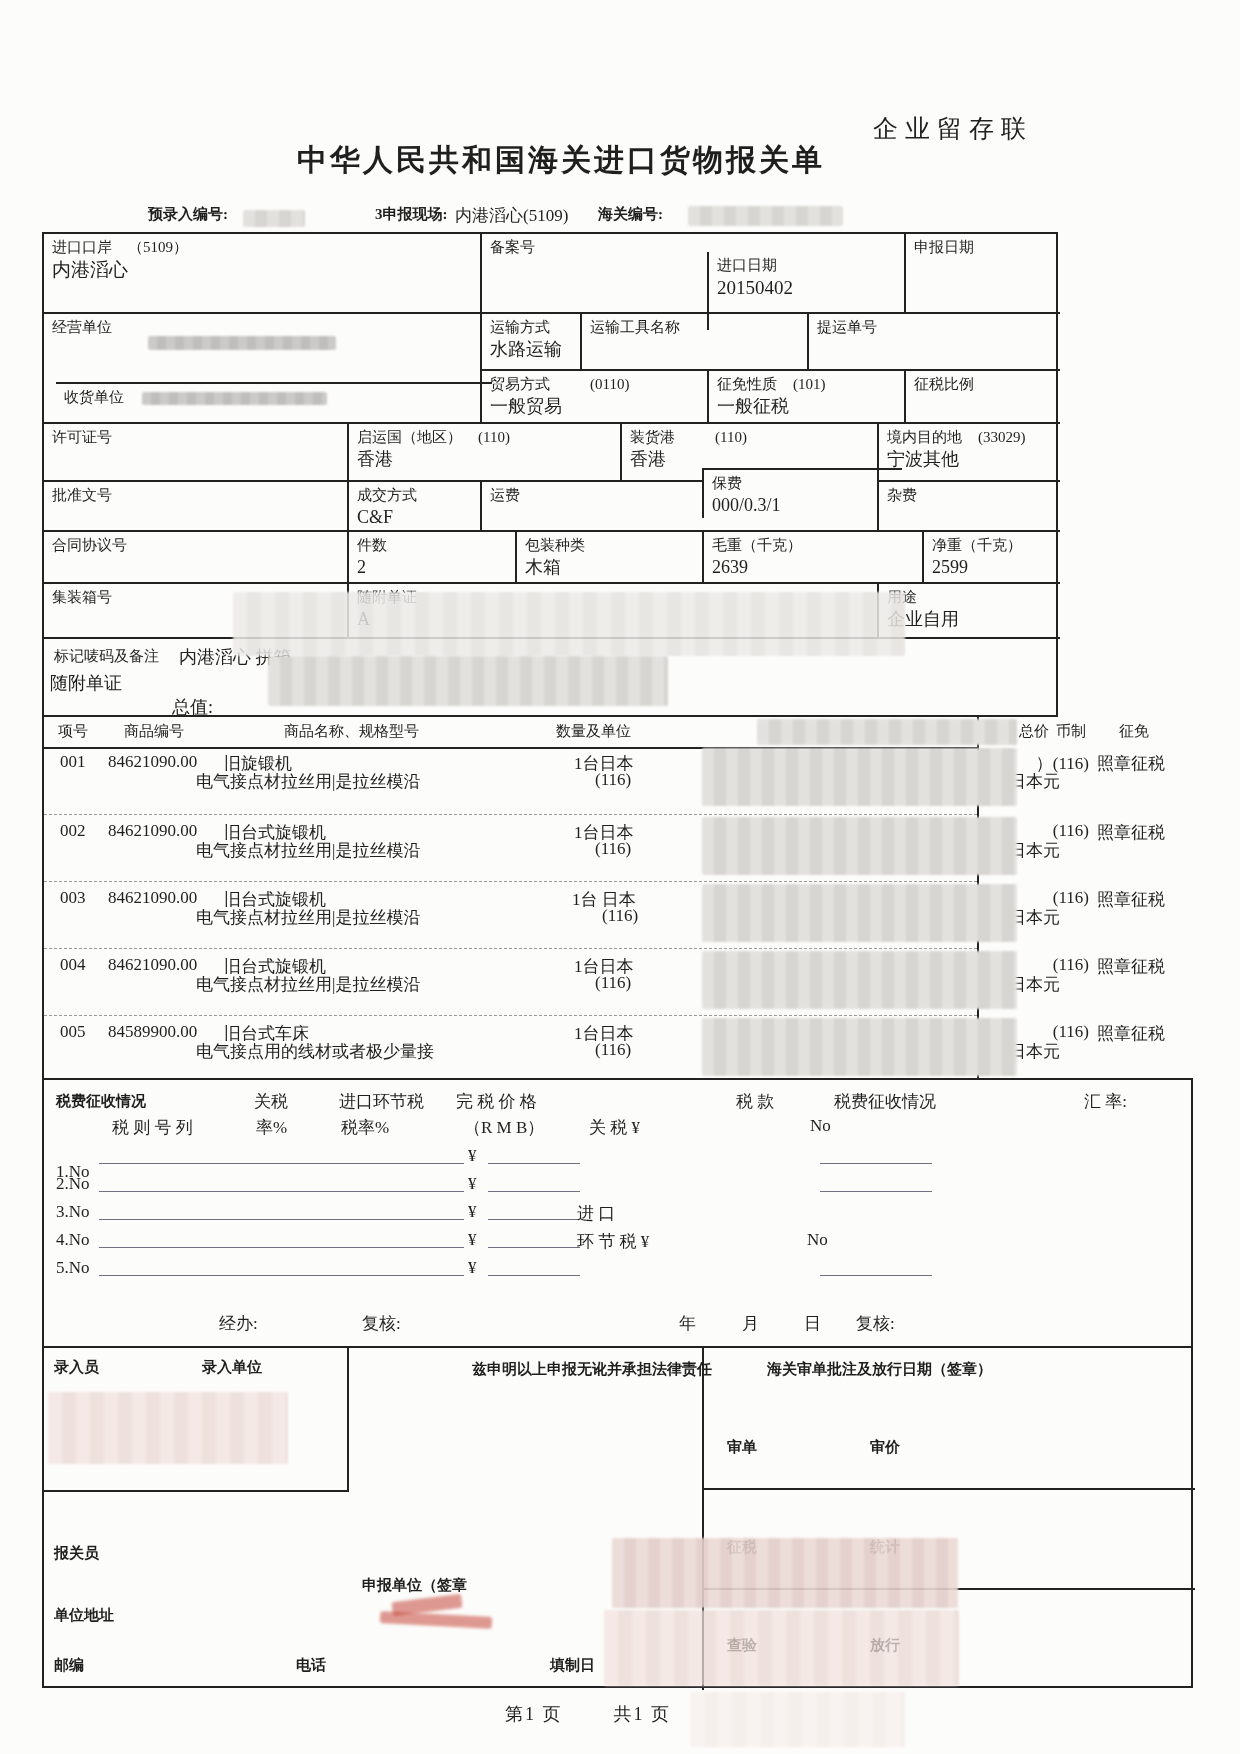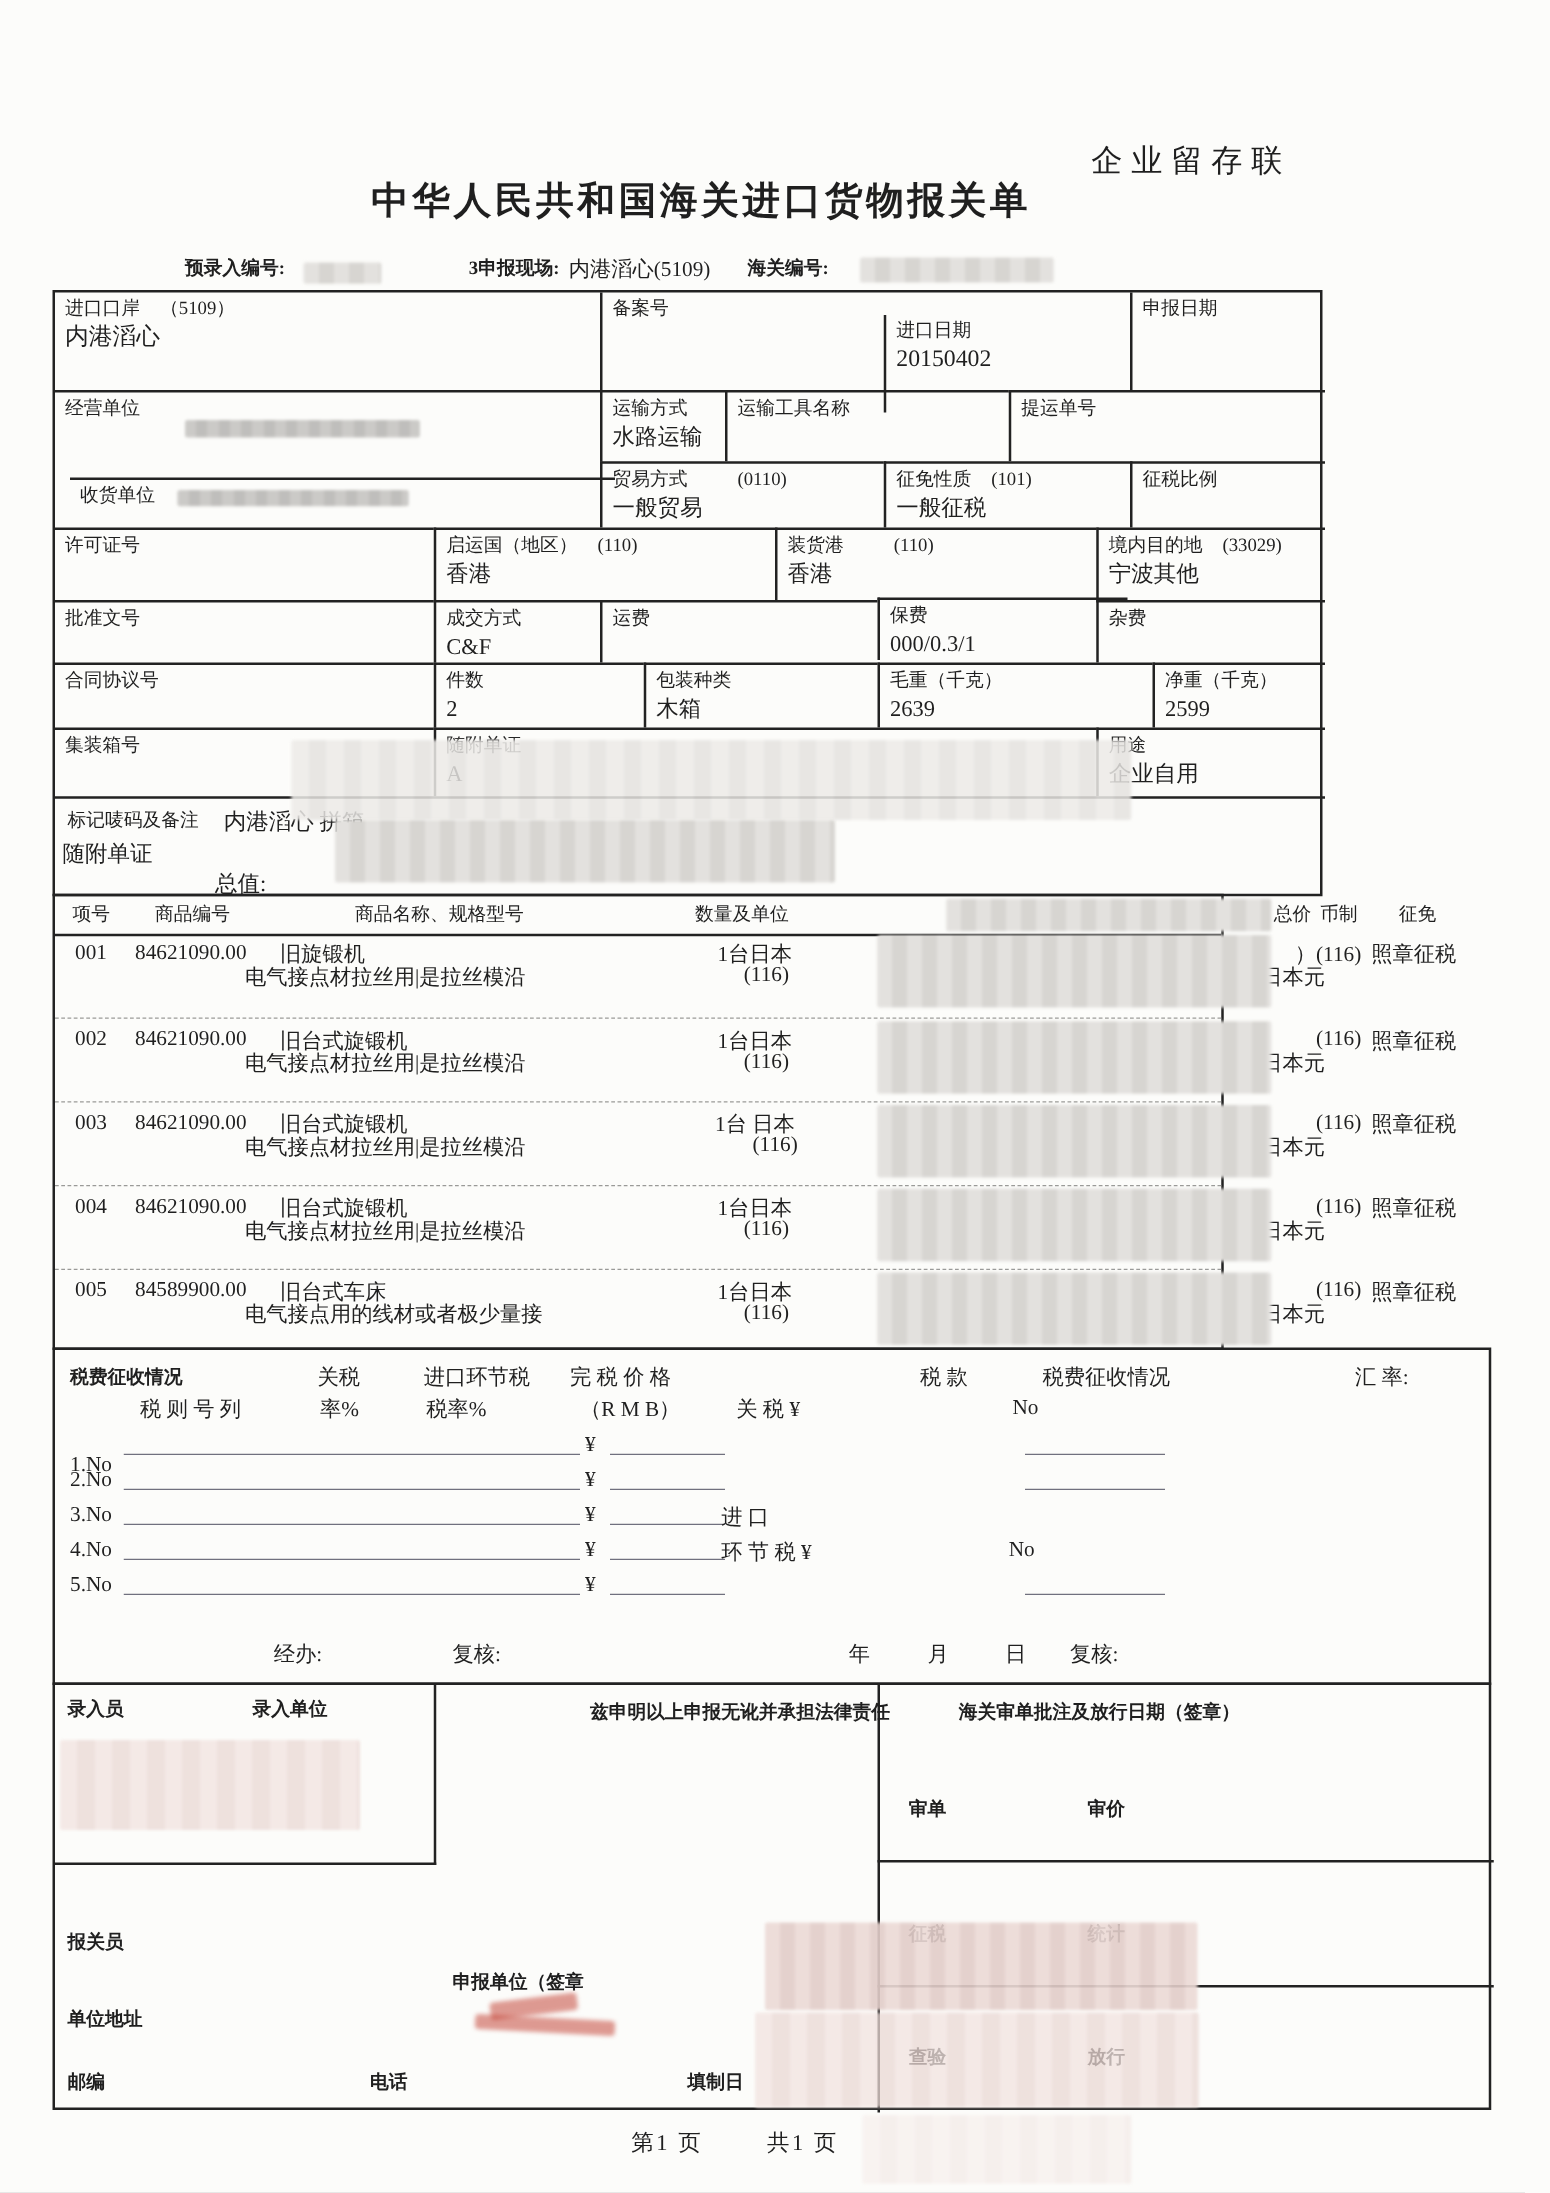--- a/index.html
+++ b/index.html
@@ -113,21 +113,21 @@
     <div class="cell bt" style="left:0;top:246px;width:303px;height:50px;">
       <span class="lb">批准文号</span>
     </div>
     <div class="cell bt bl" style="left:303px;top:246px;width:133px;height:50px;">
       <span class="lb">成交方式</span>
       <span class="vl">C&amp;F</span>
     </div>
     <div class="cell bt bl" style="left:436px;top:246px;width:222px;height:50px;">
       <span class="lb">运费</span>
     </div>
-    <div class="cell bt bl" style="left:658px;top:244px;width:200px;height:50px;">
+    <div class="cell bt bl" style="left:658px;top:234px;width:200px;height:50px;">
       <span class="lb">保费</span>
       <span class="vl">000/0.3/1</span>
     </div>
     <div class="cell bt" style="left:0;top:296px;width:303px;height:52px;">
       <span class="lb">合同协议号</span>
     </div>
 
     <div class="cell bt bl" style="left:833px;top:246px;width:183px;height:50px;">
       <span class="lb">杂费</span>
     </div>

